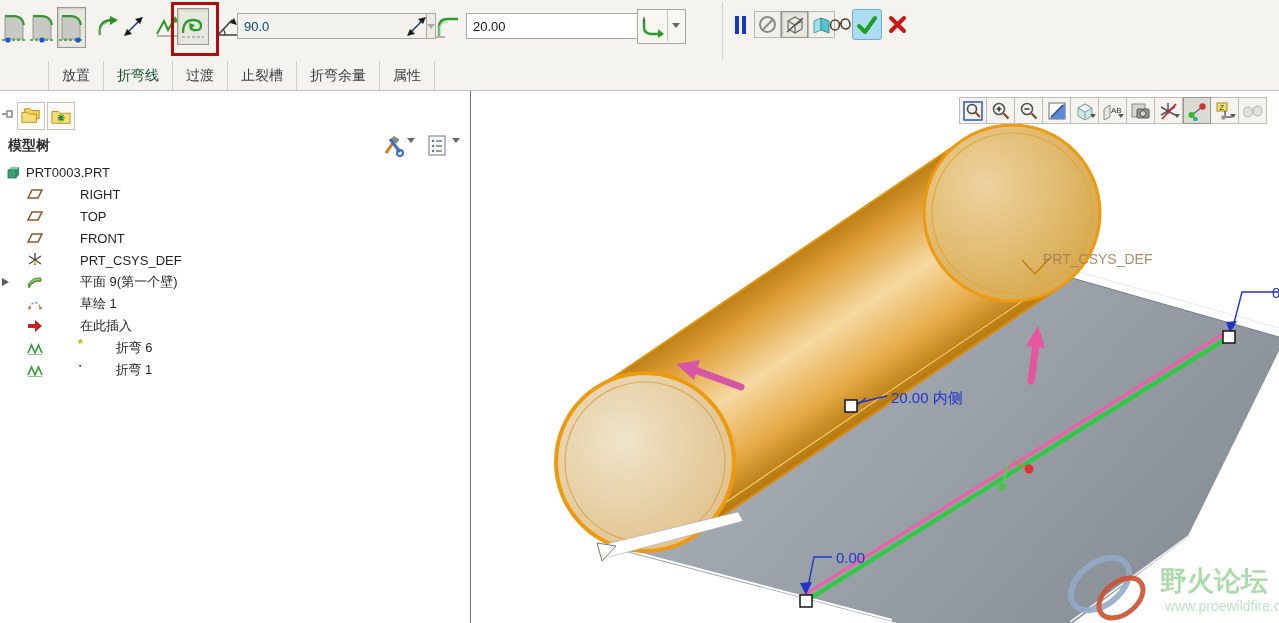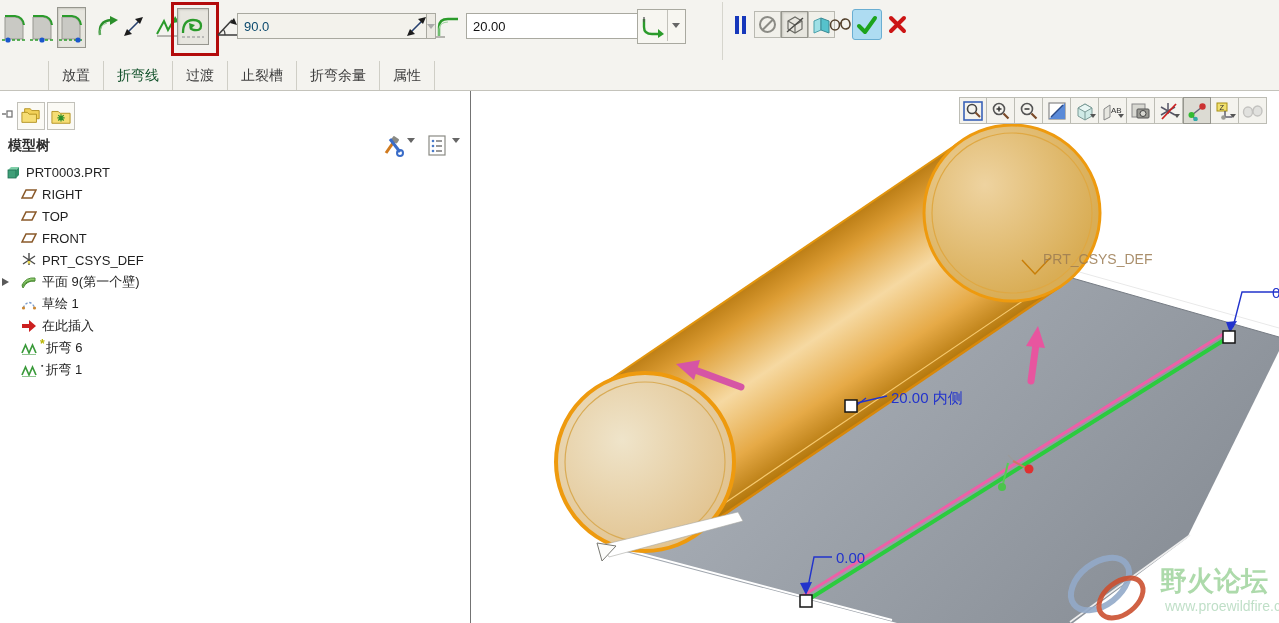--- a/index.html
+++ b/index.html
@@ -25,21 +25,21 @@
   .dashline{position:absolute;left:0;top:90px;width:1279px;height:1px;background:#c4c3bb;}
 
   
   .panel{position:absolute;left:0;top:91px;width:470px;height:532px;background:#fff;border-right:2px solid #737373;}
   .ftab{position:absolute;width:28px;height:28px;border:1px solid #c2c1ba;background:#fbfaf5;display:flex;align-items:center;justify-content:center;padding:0;cursor:pointer;}
   .ph-title{position:absolute;left:8px;top:46px;font-size:14px;font-weight:bold;color:#2e2e2e;}
   .hicon{position:absolute;cursor:pointer;background:none;border:none;padding:0;}
   .tree{position:absolute;left:0;top:70px;width:468px;}
   .trow{height:22px;display:flex;align-items:center;font-size:13px;color:#1f1f1f;cursor:pointer;white-space:nowrap;}
   .trow .ticon{width:17px;height:16px;margin-right:4px;flex:none;position:relative;}
-  .ind0{padding-left:5px;} .ind1{padding-left:21px;}
+  .ind0{padding-left:5px;} .ind1{padding-left:27px;gap:32px;}
   .badge-star{color:#b8b400;font-weight:bold;font-size:12px;margin:-8px 1px 0 -2px;}
   .badge-sq{color:#3a3a3a;font-size:7px;margin:-9px 2px 0 -1px;}
   .insmark{position:absolute;left:1px;}
 
   
   .vp{position:absolute;left:471px;top:91px;width:808px;height:532px;background:#fff;}
   .gfx{position:absolute;top:6px;left:475px;display:flex;margin-left:13px;}
   .gbtn{width:28px;height:27px;border:1px solid #bdbdb5;background:#f4f3ee;display:flex;align-items:center;justify-content:center;padding:0;cursor:pointer;position:relative;}
   .gbtn + .gbtn{border-left:none;}
   .gbtn.pressed{background:#dcdbd3;border:1px solid #96968e;}

